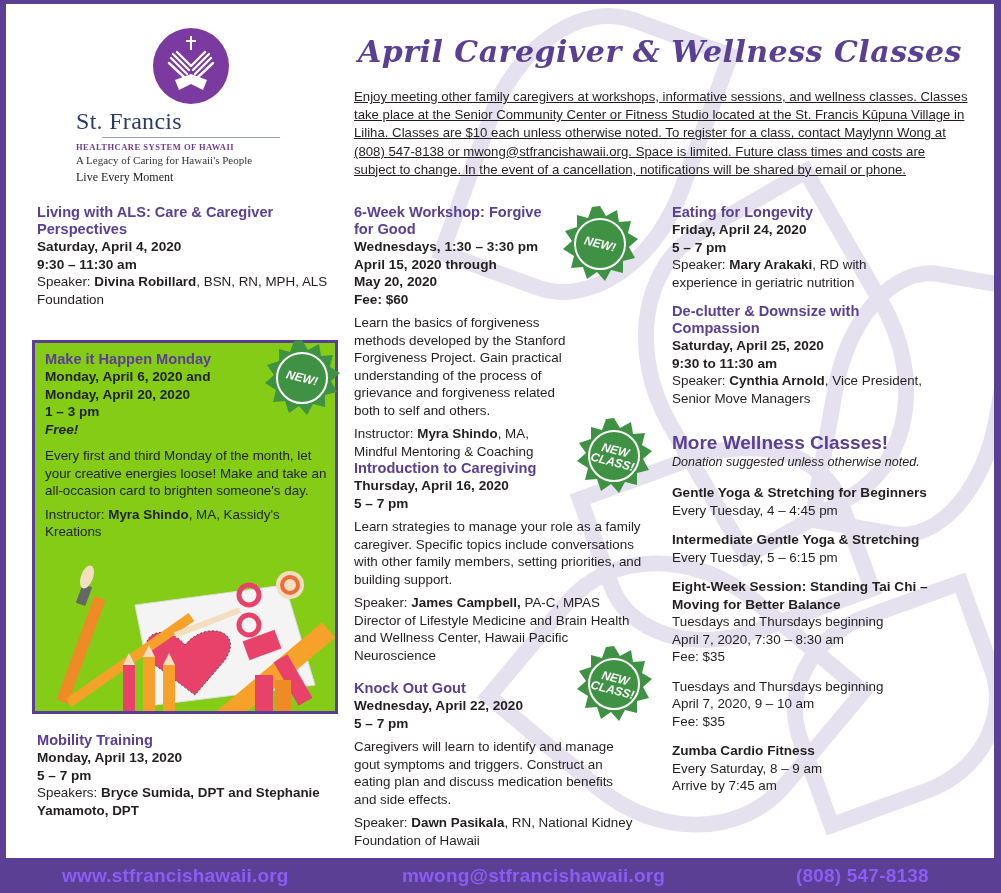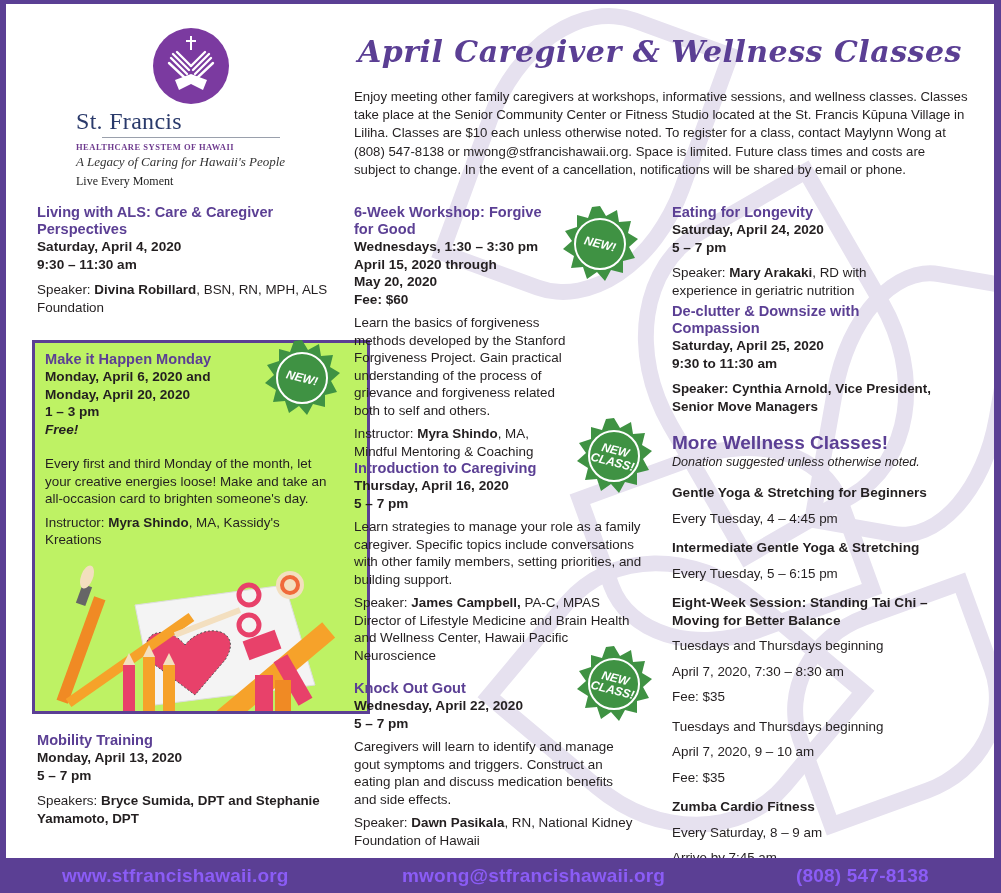--- a/index.html
+++ b/index.html
@@ -14,33 +14,33 @@
 
   .col { position: absolute; }
 
   
   .logo { position: absolute; left: 70px; top: 24px; width: 230px; text-align: left; }
   .logo-circle { width: 76px; height: 76px; border-radius: 50%; background: #7b3aa0; margin: 0 auto; position: relative; }
   .logo-circle svg { position: absolute; left: 0; top: 0; }
   .logo-name { font-family: "Liberation Serif", "DejaVu Serif", serif; font-size: 24px; color: #2a3a6b; margin-top: 4px; letter-spacing: 0.3px; }
   .logo-rule { height: 1px; background: #9aa0ac; width: 178px; margin: 2px auto 4px; }
   .logo-sys { font-family: "Liberation Serif", serif; font-size: 8.5px; color: #6e3a8e; letter-spacing: 0.5px; font-weight: bold; }
-  .logo-legacy { font-family: "Liberation Serif", serif; font-size: 13px; font-style: italic; color: #333; margin-top: 2px; }
+  .logo-legacy { font-family: "Liberation Serif", serif; font-size: 11px; color: #333; margin-top: 2px; }
   .logo-tag { font-family: "Liberation Serif", serif; font-size: 12px; color: #222; margin-top: 4px; }
 
   .title { position: absolute; left: 352px; top: 30px; font-family: "DejaVu Serif", serif; font-style: italic; font-weight: bold; font-size: 30px; color: #5b3f94; letter-spacing: 0.5px; }
-  .intro { position: absolute; left: 348px; top: 84px; width: 615px; font-size: 13.2px; line-height: 18.2px; color: #231f20; }
+  .intro { position: absolute; left: 348px; top: 84px; width: 615px; font-size: 13.2px; line-height: 18.2px; color: #231f20; text-decoration: underline; }
 
   .h { color: #5b3f94; font-weight: bold; font-size: 14.6px; line-height: 17px; }
   .b { font-weight: bold; font-size: 13.6px; line-height: 17.5px; }
-  .t { font-size: 13.4px; line-height: 17.5px; margin-top: 8px; }
+  .t { font-size: 13.4px; line-height: 17.5px; }
   .p { font-size: 13.4px; line-height: 17.5px; margin-top: 6px; }
   .em { font-style: italic; font-weight: bold; }
 
-  .mm-box { position: absolute; left: 26px; top: 336px; width: 338px; height: 374px; border: 3px solid #5b3f94; background: #bef264; }
+  .mm-box { position: absolute; left: 26px; top: 336px; width: 306px; height: 374px; border: 3px solid #5b3f94; background: #84cc16; }
 
   .badge { position: absolute; width: 80px; height: 80px; }
   .badge-text { position: absolute; left: 0; top: 0; width: 80px; height: 80px; display: flex; align-items: center; justify-content: center; text-align: center; color: #fff; font-weight: bold; font-style: italic; font-size: 12px; line-height: 12px; transform: rotate(14deg); }
 
   .more-h { color: #5b3f94; font-weight: bold; font-size: 19px; line-height: 22px; }
   .more-sub { font-style: italic; font-size: 12.6px; line-height: 16px; }
   .mw-item { margin-top: 12px; }
 
   .footer { position: absolute; left: 0; top: 858px; width: 1001px; height: 35px; display: flex; align-items: center; }
   .footer span { position: absolute; color: #8b5cf6; font-weight: bold; font-size: 19px; letter-spacing: 0.2px; }
@@ -195,30 +195,30 @@
       <polygon points="40,2 46,12 57,6 59,18 71,17 68,29 78,35 69,43 75,54 63,57 63,69 51,66 45,77 37,68 27,75 23,63 11,64 14,52 3,45 12,37 5,27 17,23 17,11 28,14 32,3" fill="#3f9243"></polygon>
       <circle cx="40" cy="40" r="25" fill="none" stroke="#fff" stroke-width="2"></circle>
     </svg>
     <div class="badge-text">
         <span><span>NEW</span><br><span>CLASS!</span></span>
       </div>
   </div>
 
   <div class="col" style="left:666px;top:200px;width:300px;">
     <div class="h">Eating for Longevity</div>
-    <div class="b">Saturday, April 24, 2020</div>
+    <div class="b">Friday, April 24, 2020</div>
     <div class="b">5 – 7 pm</div>
     <div class="t" style="width:240px;"><span>Speaker: </span><b>Mary Arakaki</b><span>, RD with experience in geriatric nutrition</span></div>
   </div>
 
   <div class="col" style="left:666px;top:299px;width:300px;">
     <div class="h" style="width:240px;">De-clutter &amp; Downsize with Compassion</div>
     <div class="b">Saturday, April 25, 2020</div>
     <div class="b">9:30 to 11:30 am</div>
-    <div class="t" style="width:290px;font-weight:bold;"><span>Speaker: </span><b>Cynthia Arnold</b><span>, Vice President, Senior Move Managers</span></div>
+    <div class="t" style="width:290px;"><span>Speaker: </span><b>Cynthia Arnold</b><span>, Vice President, Senior Move Managers</span></div>
   </div>
 
   <div class="col" style="left:666px;top:428px;width:300px;">
     <div class="more-h">More Wellness Classes!</div>
     <div class="more-sub">Donation suggested unless otherwise noted.</div>
 
     <div class="mw-item" style="margin-top:14px;">
       <div class="b">Gentle Yoga &amp; Stretching for Beginners</div>
       <div class="t">Every Tuesday, 4 – 4:45 pm</div>
     </div>

